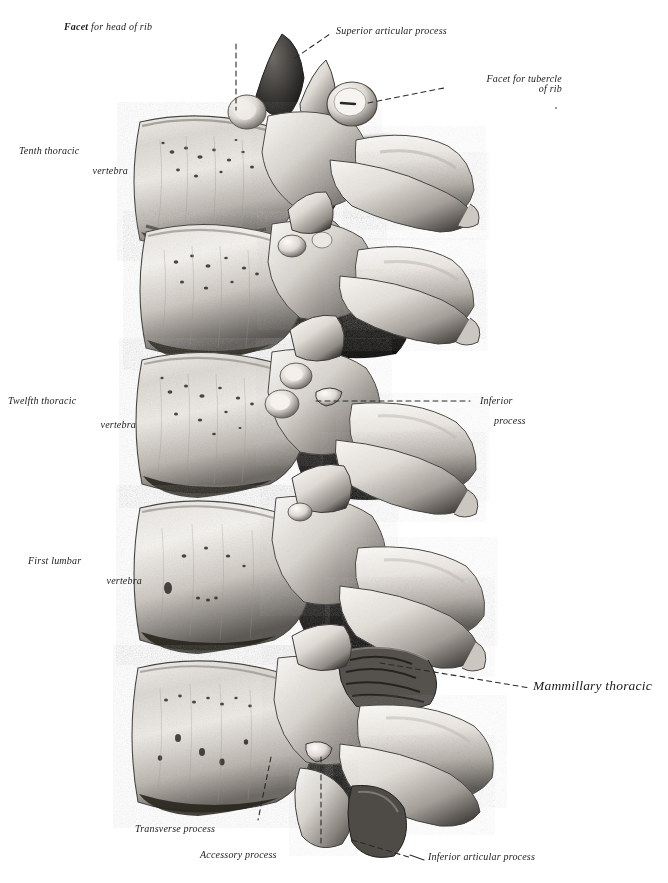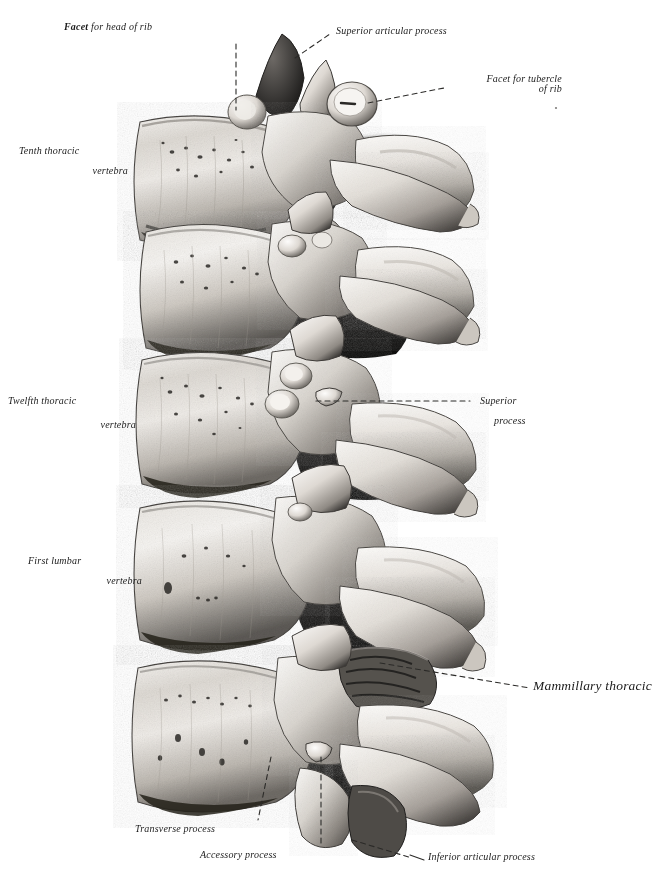--- a/index.html
+++ b/index.html
@@ -362,20 +362,20 @@
 
 <div class="label" style="left:8px;top:142px;margin-left:11px;">Tenth thoracic</div>
 <div class="label ctr" style="left:8px;top:162px;width:120px;">vertebra</div>
 
 <div class="label" style="left:8px;top:392px;">Twelfth thoracic</div>
 <div class="label ctr" style="left:8px;top:416px;width:128px;">vertebra</div>
 
 <div class="label" style="left:28px;top:552px;">First lumbar</div>
 <div class="label ctr" style="left:14px;top:572px;width:128px;">vertebra</div>
 
-<div class="label" style="left:480px;top:392px;">Superior</div>
+<div class="label" style="left:480px;top:392px;">Inferior</div>
 <div class="label" style="left:494px;top:412px;">process</div>
 
 <div class="label sm" style="left:533px;top:678px;">Mammillary thoracic</div>
 
 <div class="label" style="left:135px;top:820px;">Transverse process</div>
 <div class="label" style="left:200px;top:846px;">Accessory process</div>
 <div class="label" style="left:428px;top:848px;">Inferior articular process</div>
 
 </body></html>

